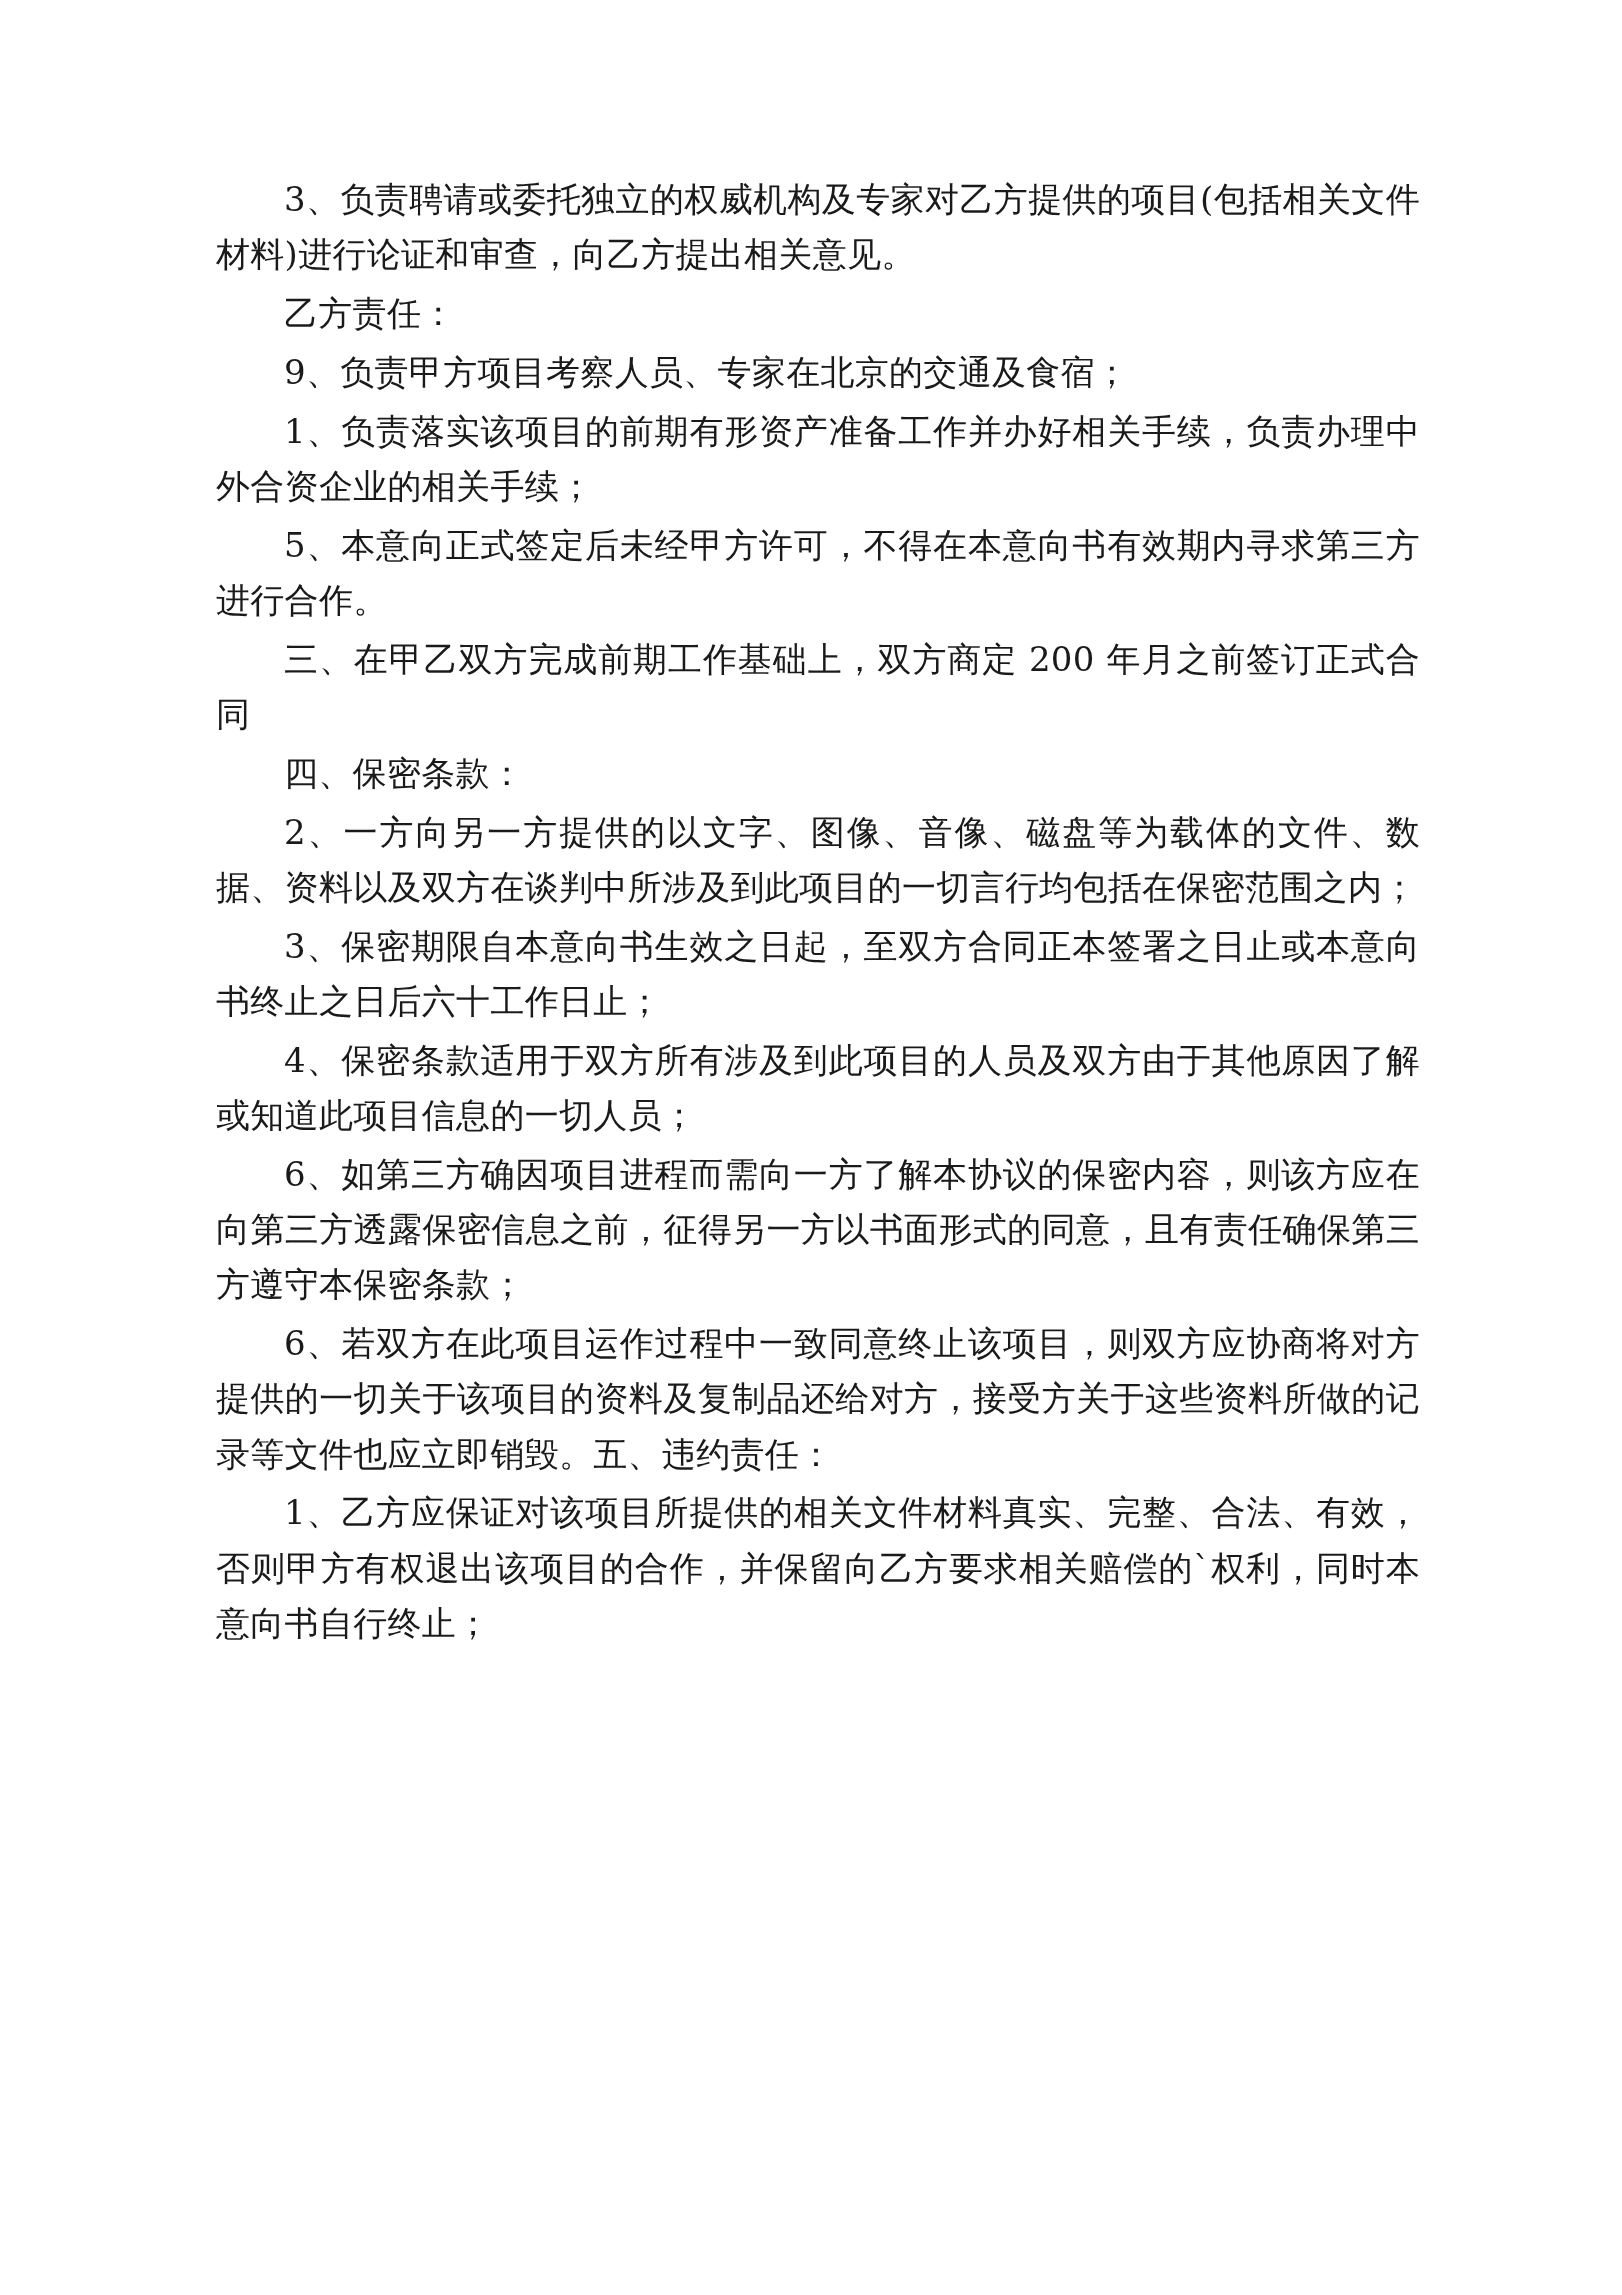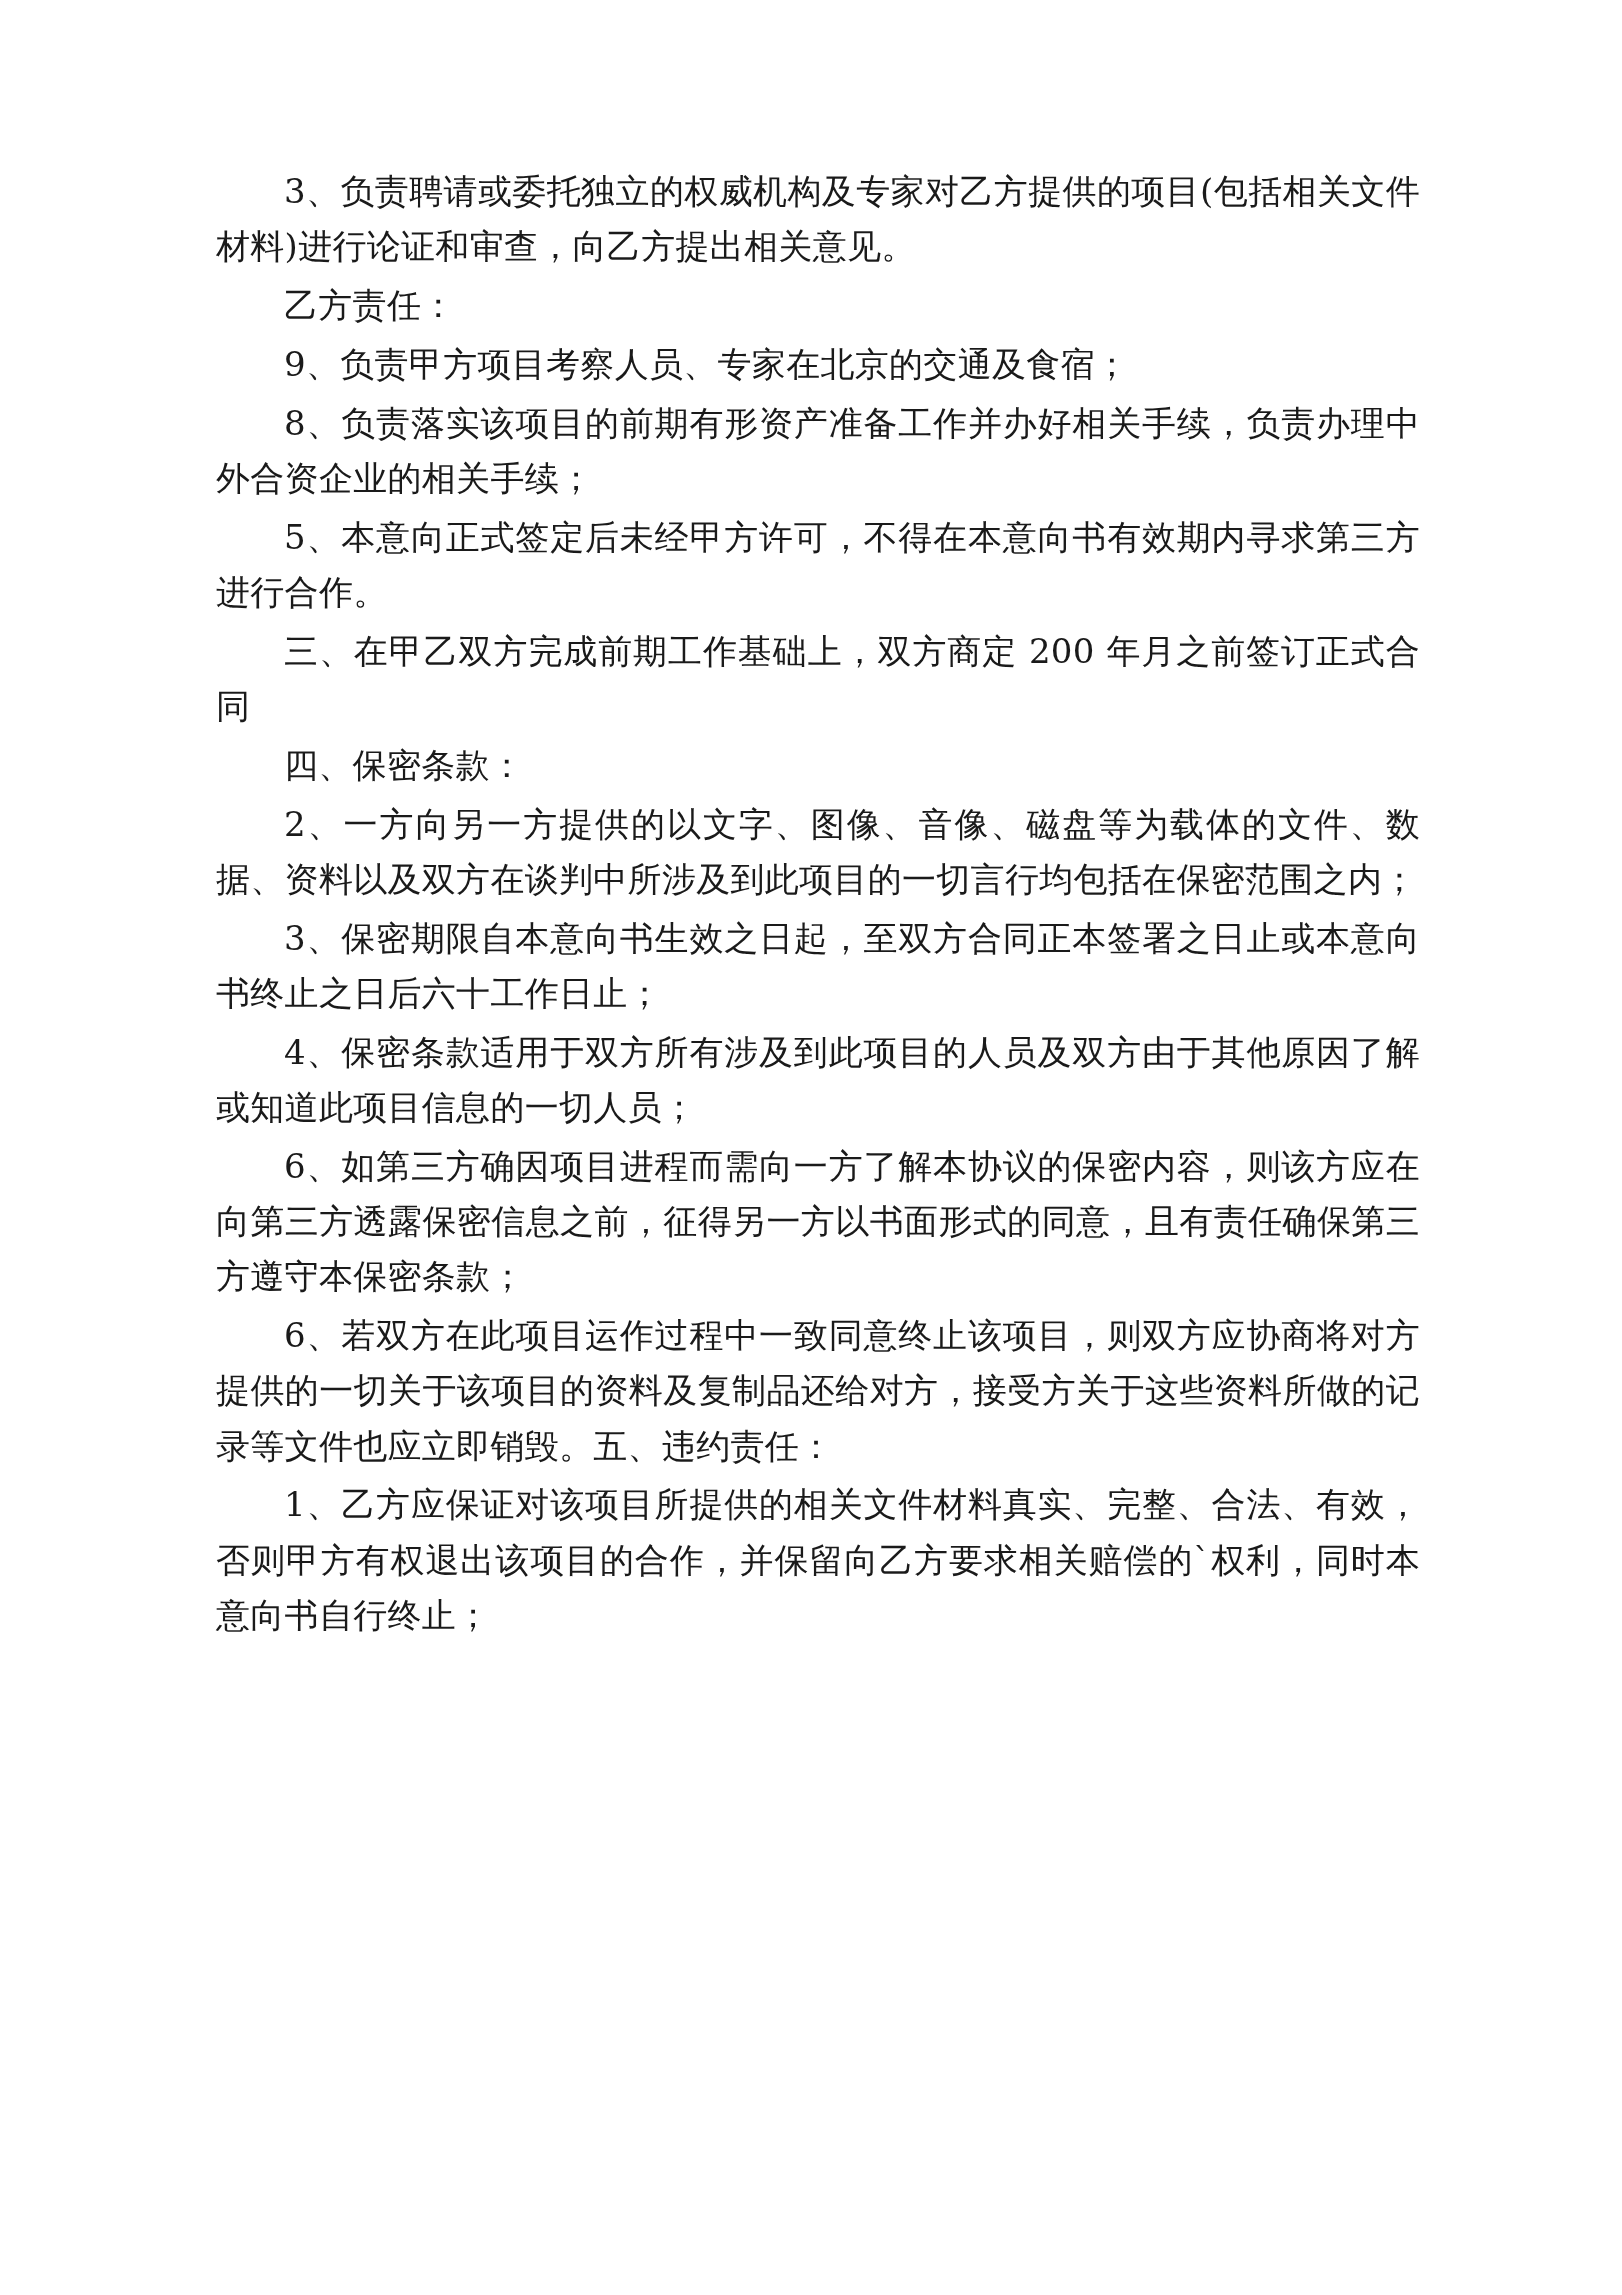--- a/index.html
+++ b/index.html
@@ -14,21 +14,21 @@
     width: 1623px;
     height: 2295px;
     background: #ffffff;
     position: relative;
     box-sizing: border-box;
     overflow: hidden;
   }
   .content {
     position: absolute;
     left: 216px;
-    top: 164px;
+    top: 172px;
     width: 1204px;
   }
   .para {
     font-size: 34px;
     line-height: 1.62;
     color: #1a1a1a;
     text-align: justify;
     text-justify: inter-ideograph;
     margin: 0 0 3.9px 0;
     text-indent: 68px;
@@ -37,21 +37,21 @@
   }
 </style>
 </head>
 <body>
 
 <div class="page">
   <div class="content">
     <p class="para">3、负责聘请或委托独立的权威机构及专家对乙方提供的项目(包括相关文件材料)进行论证和审查，向乙方提出相关意见。</p>
     <p class="para">乙方责任：</p>
     <p class="para">9、负责甲方项目考察人员、专家在北京的交通及食宿；</p>
-    <p class="para">8、负责落实该项目的前期有形资产准备工作并办好相关手续，负责办理中外合资企业的相关手续；</p>
+    <p class="para">1、负责落实该项目的前期有形资产准备工作并办好相关手续，负责办理中外合资企业的相关手续；</p>
     <p class="para">5、本意向正式签定后未经甲方许可，不得在本意向书有效期内寻求第三方进行合作。</p>
     <p class="para">三、在甲乙双方完成前期工作基础上，双方商定 200 年月之前签订正式合同</p>
     <p class="para">四、保密条款：</p>
     <p class="para">2、一方向另一方提供的以文字、图像、音像、磁盘等为载体的文件、数据、资料以及双方在谈判中所涉及到此项目的一切言行均包括在保密范围之内；</p>
     <p class="para">3、保密期限自本意向书生效之日起，至双方合同正本签署之日止或本意向书终止之日后六十工作日止；</p>
     <p class="para">4、保密条款适用于双方所有涉及到此项目的人员及双方由于其他原因了解或知道此项目信息的一切人员；</p>
     <p class="para">6、如第三方确因项目进程而需向一方了解本协议的保密内容，则该方应在向第三方透露保密信息之前，征得另一方以书面形式的同意，且有责任确保第三方遵守本保密条款；</p>
     <p class="para">6、若双方在此项目运作过程中一致同意终止该项目，则双方应协商将对方提供的一切关于该项目的资料及复制品还给对方，接受方关于这些资料所做的记录等文件也应立即销毁。五、违约责任：</p>
     <p class="para">1、乙方应保证对该项目所提供的相关文件材料真实、完整、合法、有效，否则甲方有权退出该项目的合作，并保留向乙方要求相关赔偿的`权利，同时本意向书自行终止；</p>
   </div>

